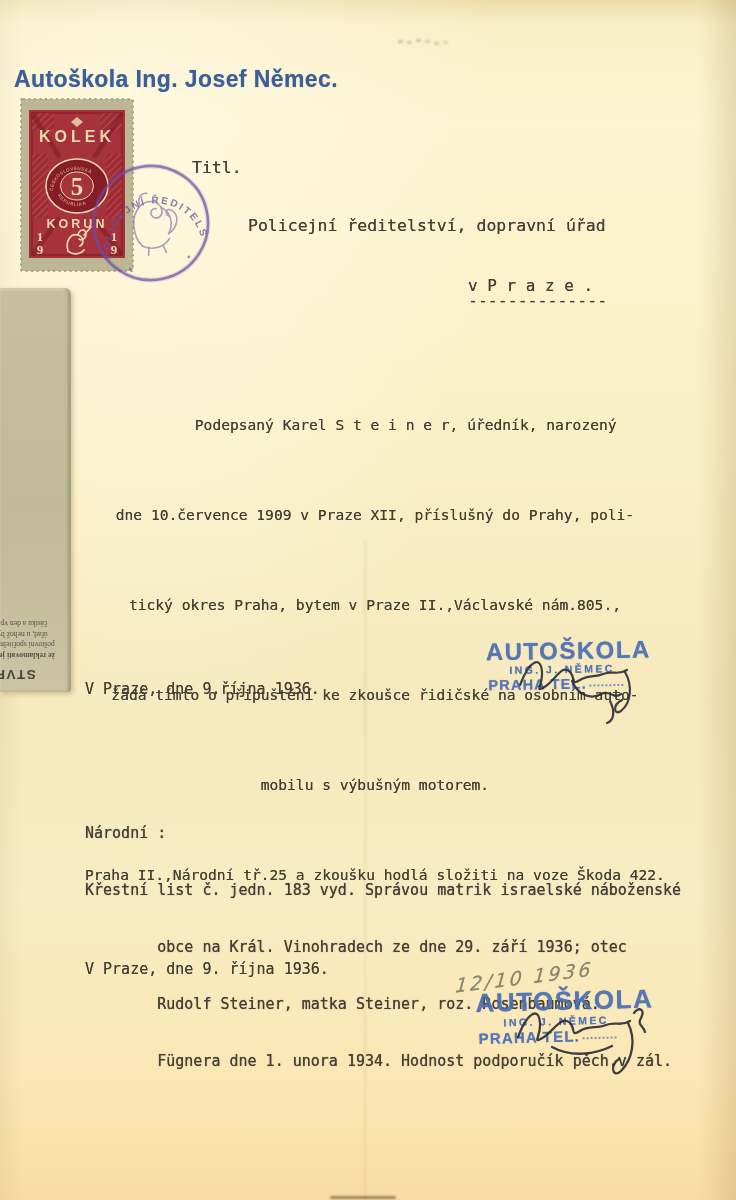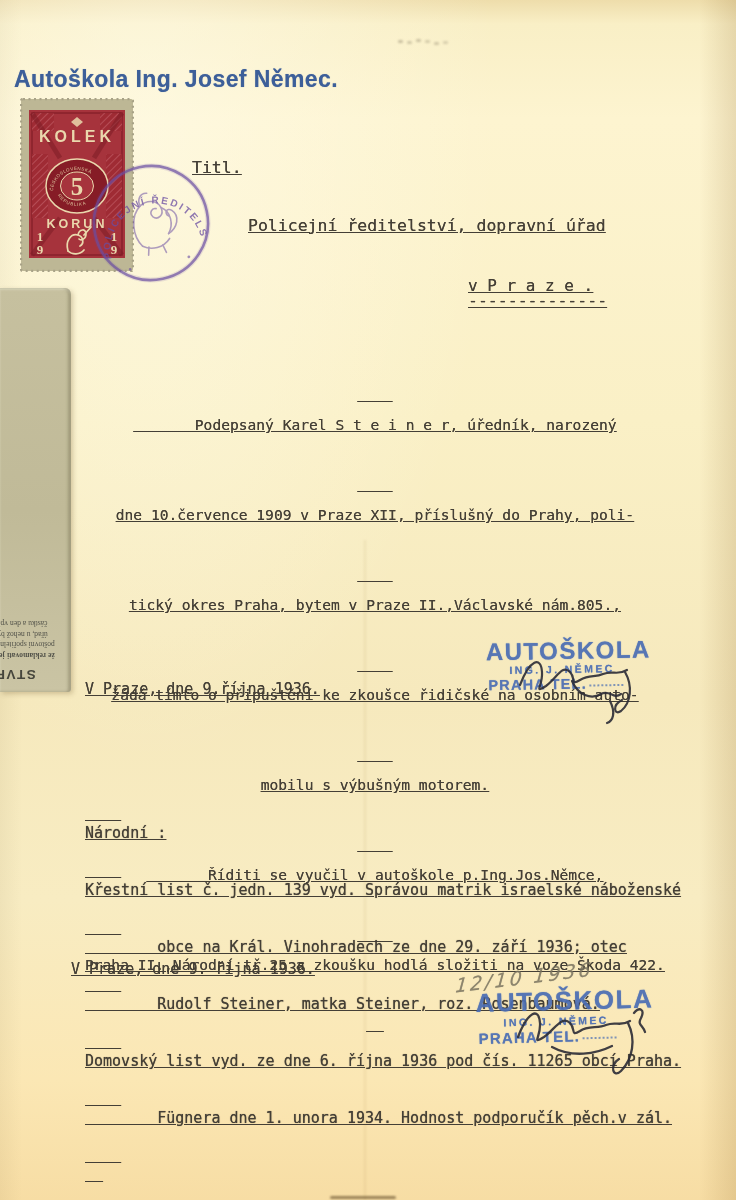--- a/index.html
+++ b/index.html
@@ -8,21 +8,20 @@
     position:relative;width:736px;height:1200px;overflow:hidden;
     background:
       radial-gradient(ellipse at 20% 10%, rgba(255,252,235,.55), rgba(255,252,235,0) 42%),
       linear-gradient(90deg, rgba(90,70,30,.06) 0%, rgba(90,70,30,0) 3%, rgba(90,70,30,0) 95%, rgba(140,100,40,.18) 100%),
       linear-gradient(180deg, #eeddab 0%, #f9efc6 2%, #fdf4d0 10%, #faf0c6 35%, #f6e9bd 58%, #f8ecc2 75%, #fbe7b4 90%, #f7dda4 100%);
     font-family:"DejaVu Sans Mono", monospace;
   }
   .typed{
     position:absolute;color:#443f36;white-space:pre;
     text-shadow:0 0 .6px rgba(66,60,50,.85);
-    text-decoration:underline;
   }
   .letterhead{
     position:absolute;left:14px;top:26px;
     font-family:"Liberation Sans", sans-serif;font-weight:bold;
     font-size:23px;letter-spacing:.4px;color:#3d5f99;
     text-shadow:0 0 .7px rgba(61,95,153,.7);
     margin-top:40px;
   }
   .smudge{
     position:absolute;left:398px;top:40px;width:5px;height:3px;border-radius:2px;
@@ -166,21 +165,20 @@
   <div class="typed" style="left:248px;top:216px;font-size:16.5px;text-align:right;">Policejní ředitelství, dopravní úřad</div>
   <div class="typed" style="left:468px;top:276px;font-size:16px;">v P r a z e .</div>
   <div class="typed" style="left:468px;top:291px;font-size:16.5px;">--------------</div>
 
   <div class="typed" style="left:85px;top:350px;font-size:14.6px;line-height:30px;text-align:center;">
     <div>       Podepsaný Karel S t e i n e r, úředník, narozený</div>
     <div>dne 10.července 1909 v Praze XII, příslušný do Prahy, poli-</div>
     <div>tický okres Praha, bytem v Praze II.,Václavské nám.805.,</div>
     <div>žádá tímto o připuštění ke zkoušce řidičské na osobním auto-</div>
     <div>mobilu s výbušným motorem.</div>
-    <div>       Říditi se vyučil v autoškole p.Ing.Jos.Němce,</div>
     <div>Praha II.,Národní tř.25 a zkoušku hodlá složiti na voze Škoda 422.</div>
   </div>
 
   <div class="typed" style="left:85px;top:644px;font-size:15px;margin-top:36px;">V Praze, dne 9.října 1936.</div>
 
   <div class="bstamp" style="left:486px;top:638px;width:152px;transform:rotate(-1deg);">
     <div class="l1">AUTOŠKOLA</div>
     <div class="l2">ING. J. NĚMEC</div>
     <div class="l3"><span>PRAHA TEL.</span><span class="tel-dots"></span></div>
   </div>
@@ -189,29 +187,28 @@
     <g stroke="#2c2c36" stroke-width="2.2" fill="none" stroke-linecap="round" opacity=".9">
       <path d="M8,42 C18,16 29,13 30,29 C31,43 21,51 34,43 C45,35 50,21 58,29 C64,35 58,43 68,37 C78,31 83,35 91,31 C101,27 105,33 115,27"></path>
       <path d="M60,38 C66,52 79,57 89,51 C98,46 101,57 109,51"></path>
       <path d="M113,29 C121,43 119,60 109,68 C102,73 100,62 110,57"></path>
       <path d="M98,58 C104,70 101,78 95,80"></path>
     </g>
   </svg>
 
   <div class="typed" style="left:85px;top:786px;font-size:15px;line-height:19px;text-shadow:0 0 .8px rgba(60,55,47,.9);">
     <div>Národní :</div>
-    <div>Křestní list č. jedn. 139 vyd. Správou matrik israelské náboženské</div>
+    <div>Křestní list č. jedn. 183 vyd. Správou matrik israelské náboženské</div>
     <div>        obce na Král. Vinohradech ze dne 29. září 1936; otec</div>
     <div>        Rudolf Steiner, matka Steiner, roz. Rosenbaumová.</div>
-    <div>Domovský list vyd. ze dne 6. října 1936 pod čís. 11265 obcí Praha.</div>
     <div>        Fügnera dne 1. unora 1934. Hodnost podporučík pěch.v zál.</div>
     
   </div>
 
-  <div class="typed" style="left:71px;top:960px;font-size:15px;text-align:center;">V Praze, dne 9. října 1936.</div>
+  <div class="typed" style="left:85px;top:960px;font-size:15px;text-align:center;">V Praze, dne 9. října 1936.</div>
 
   <div class="handdate">12/10 1936</div>
 
   <div class="bstamp bottom" style="left:476px;top:988px;width:160px;transform:rotate(-1.5deg);">
     <div class="l1">AUTOŠKOLA</div>
     <div class="l2">ING. J. NĚMEC</div>
     <div class="l3"><span>PRAHA TEL.</span><span class="tel-dots"></span></div>
   </div>
 
   <svg class="sig" style="left:512px;top:995px;" width="140" height="92" viewBox="0 0 140 92">

